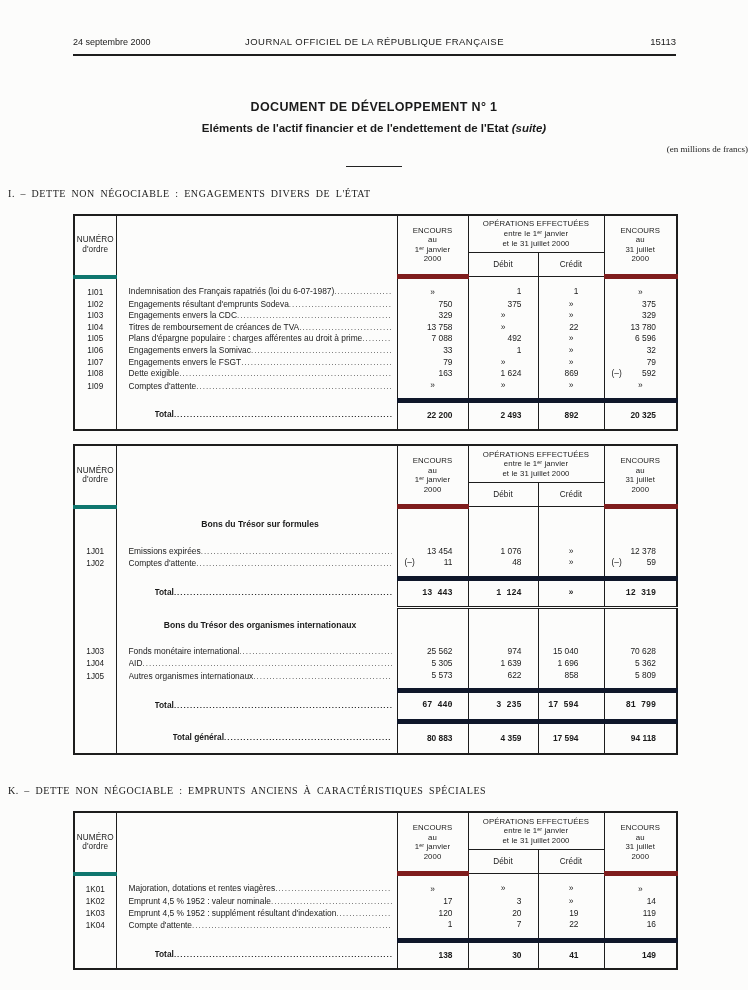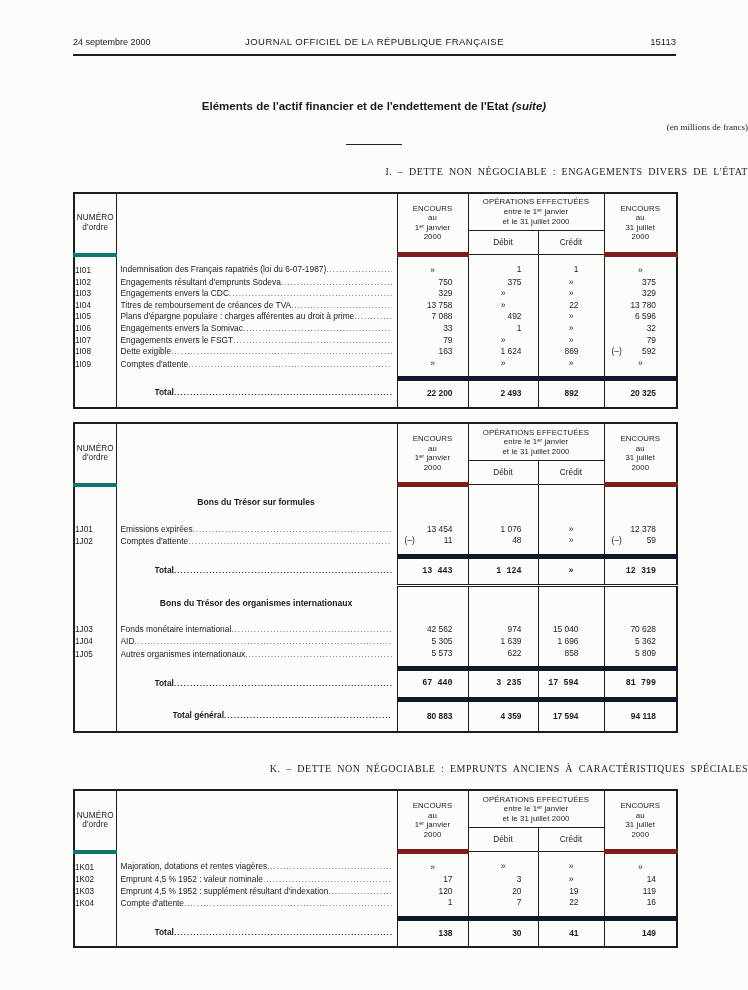--- a/index.html
+++ b/index.html
@@ -27,21 +27,21 @@
   .doc-title { font-size:12.5px; font-weight:bold; letter-spacing:.35px; }
   .doc-subtitle { font-size:11.5px; font-weight:bold; margin-top:8px; }
   .doc-subtitle .suite { font-style:italic; font-weight:bold; }
   .unit-note { font-family:"Liberation Serif", serif; font-size:9px; margin-top:10px;text-align:right; }
   .mini-rule { width:56px; border-top:1.5px solid #222; margin:12px auto 0; }
 
   
   .section-title {
     font-family:"Liberation Serif", serif; font-weight:normal;
     font-size:10px; letter-spacing:.55px; word-spacing:2.5px;
-    text-align:right; margin:0; line-height:12.5px;
+    text-align:left; margin:8px; line-height:12.5px;
   }
   .sec-i .section-title { margin-top:21px; }
   .sec-j .section-title { margin-top:22px; }
   .sec-k .section-title { margin-top:30px; }
 
   
   table.jo {
     border-collapse:collapse; table-layout:fixed;
     width:603px; margin:13px 0 0 73px;
     border:2px solid #1d1d1d;
@@ -50,22 +50,22 @@
   th, td { padding:0; margin:0; vertical-align:middle; font-weight:normal; }
   .bl { border-left:1px solid #1d1d1d; }
 
   thead th { font-size:7.8px; line-height:9.6px; text-align:center; letter-spacing:.1px; }
   th.h-num  { font-size:8.2px; border-bottom:4px solid #0f766e; }
   th.h-enc  { border-bottom:5px solid #7f1d1d; }
   th.h-ops  { height:38px; border-bottom:1px solid #1d1d1d; }
   th.h-sub  { height:24px; border-bottom:1px solid #1d1d1d; font-size:8.2px; }
 
   tbody td { line-height:11.6px; }
-  td.c-num { font-size:8.2px; }
-  td.c-desc { padding-left:4px; padding-right:5px; }
+  td.c-num { text-align:center; font-size:8.2px; }
+  td.c-desc { padding-left:12px; padding-right:5px; }
 
   .lead { display:flex; align-items:baseline; overflow:hidden; }
   .lead .lbl { white-space:nowrap; }
   .lead::after {
     content:"...................................................................................................................................................................";
     white-space:nowrap; overflow:hidden; flex:1 1 0; min-width:0;
     letter-spacing:1px; color:#242424; font-size:8px;
   }
 
   tr.padtop td { padding-top:8px; }
@@ -95,20 +95,21 @@
 <div class="page">
 
   <div class="masthead">
     <span class="m-left">24 septembre 2000</span>
     <span class="m-center">JOURNAL OFFICIEL DE LA RÉPUBLIQUE FRANÇAISE</span>
     <span class="m-right">15113</span>
   </div>
   <div class="mast-rule"></div>
 
   <div class="titleblock">
+    <div class="doc-title">DOCUMENT DE DÉVELOPPEMENT N° 1</div>
     <div class="doc-subtitle">
       <span>Eléments de l'actif financier et de l'endettement de l'Etat</span>
       <span class="suite">(suite)</span>
     </div>
     <div class="unit-note">(en millions de francs)</div>
     <div class="mini-rule"></div>
   </div>
 
   <section class="sec-i">
     <h3 class="section-title">
@@ -392,21 +393,21 @@
             <td class="v c5 bl"></td>
             <td class="v c6 bl"></td>
           </tr>
           <tr class="item padtop">
             <td class="c-num">1J03</td>
             <td class="c-desc bl">
               <div class="lead">
                 <span class="lbl">Fonds monétaire international</span>
               </div>
             </td>
-            <td class="v c3 bl">42 562</td>
+            <td class="v c3 bl">25 562</td>
             <td class="v c4 bl">974</td>
             <td class="v c5 bl">15 040</td>
             <td class="v c6 bl">70 628</td>
           </tr>
           <tr class="item">
             <td class="c-num">1J04</td>
             <td class="c-desc bl">
               <div class="lead">
                 <span class="lbl">AID</span>
               </div>

